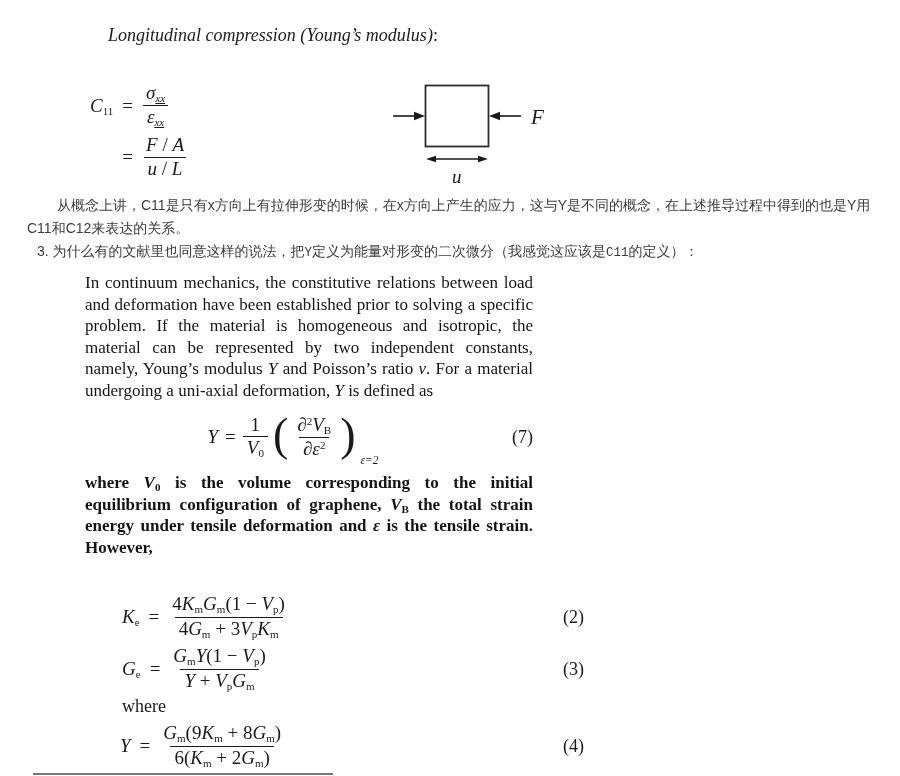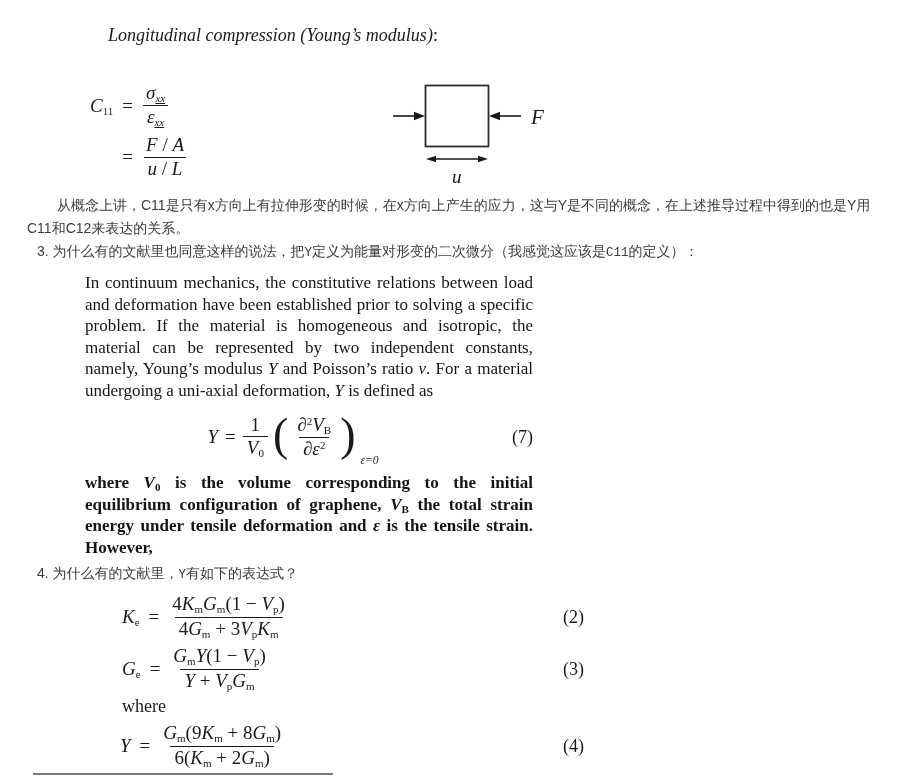--- a/index.html
+++ b/index.html
@@ -111,32 +111,29 @@
       <span class="frac">
         <span class="num"><span class="tk-u">1</span></span>
         <span class="den"><span class="tk-v">V</span><span class="tk-s">0</span></span>
       </span>
       <span class="bigparen">(</span>
       <span class="frac">
         <span class="num"><span class="tk-v">∂</span><span class="tk-p">2</span><span class="tk-v">V</span><span class="tk-s">B</span></span>
         <span class="den"><span class="tk-v">∂ε</span><span class="tk-p">2</span></span>
       </span>
       <span class="bigparen">)</span>
-      <span class="paren-sub">ε=0</span>
+      <span class="paren-sub">ε=2</span>
     </span>
     <span class="eq-no" style="position:absolute;right:0;top:50%;transform:translateY(-50%);">(7)</span>
   </div>
 
   <div class="abs serif paper justify-last" style="left:85px;top:472px;width:448px;font-weight:bold;">
     <span>where </span><i>V</i><sub>0</sub><span> is the volume corresponding to the initial equilibrium configuration of graphene, </span><i>V</i><sub>B</sub><span> the total strain energy under tensile deformation and </span><i>ε</i><span> is the tensile strain.  However,</span>
   </div>
 
-  <div class="abs cn" style="left:37px;top:565px;">
-    <span>4. 为什么有的文献里，</span><span class="code">Y</span><span>有如下的表达式？</span>
-  </div>
 
   <div class="abs eq eq-row" style="left:122px;top:590px;width:462px;height:54px;gap:48px;">
     <span class="eq-left">
       <span><span class="tk-v">K</span><span class="tk-s">e</span></span>
       <span class="eq-sign">=</span>
       <span class="frac">
         <span class="num"><span class="tk-u">4</span><span class="tk-v">K</span><span class="tk-s">m</span><span class="tk-v">G</span><span class="tk-s">m</span><span class="tk-u">(1 − </span><span class="tk-v">V</span><span class="tk-s">p</span><span class="tk-u">)</span></span>
         <span class="den"><span class="tk-u">4</span><span class="tk-v">G</span><span class="tk-s">m</span><span class="tk-u"> + 3</span><span class="tk-v">V</span><span class="tk-s">p</span><span class="tk-v">K</span><span class="tk-s">m</span></span>
       </span>
     </span>

